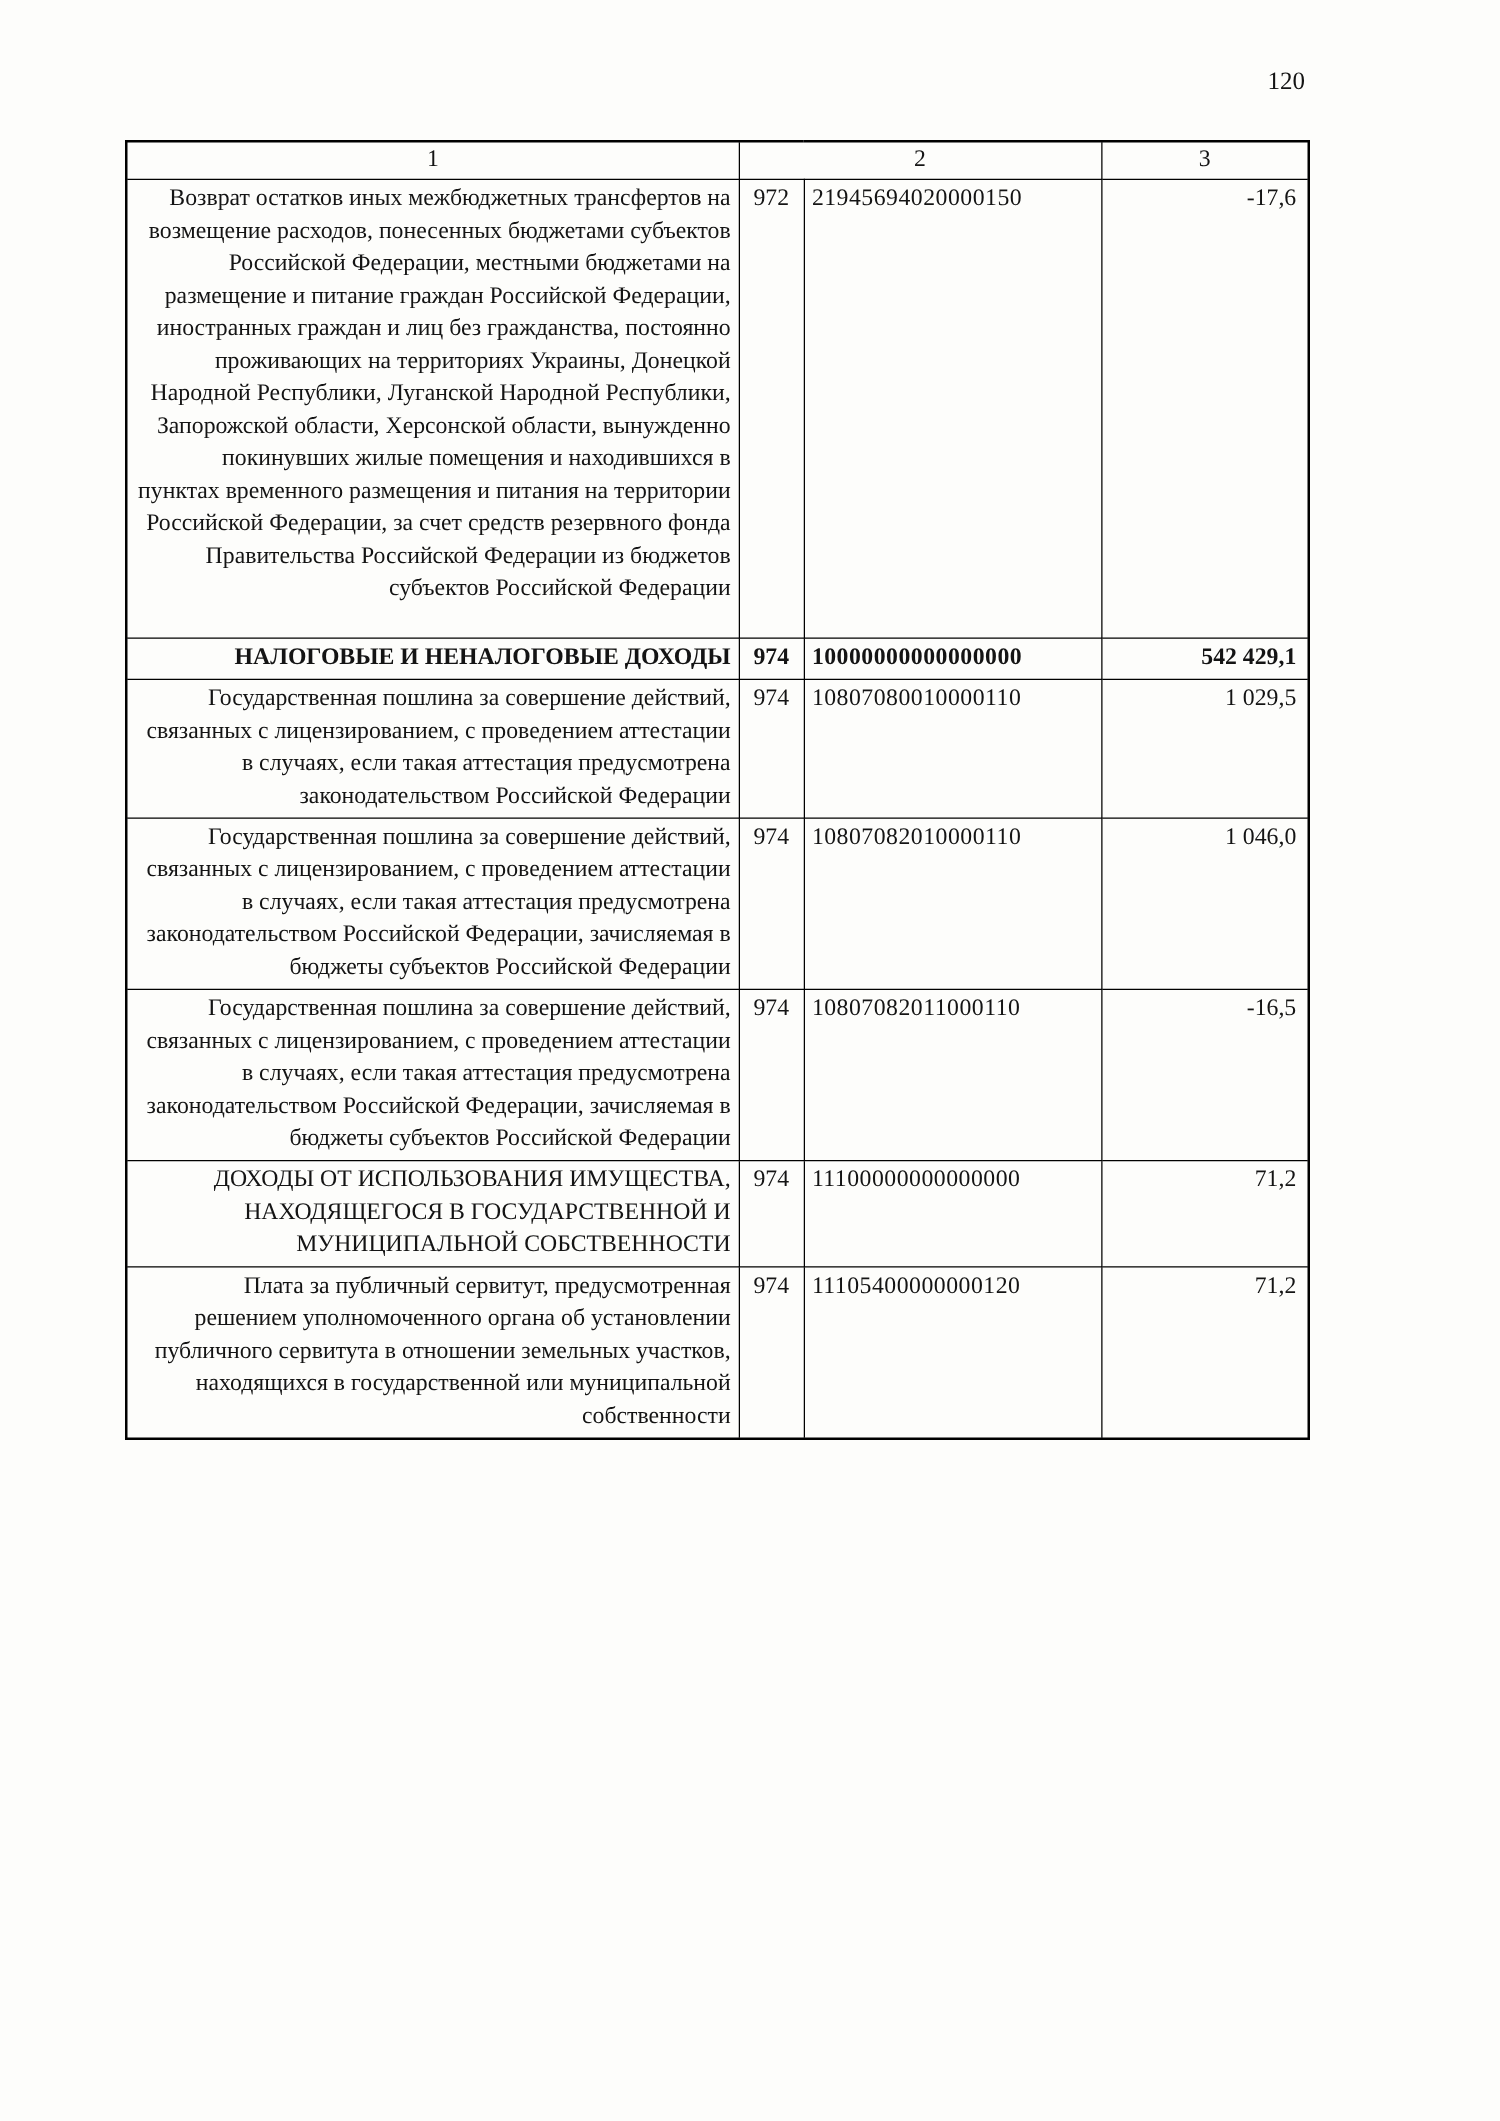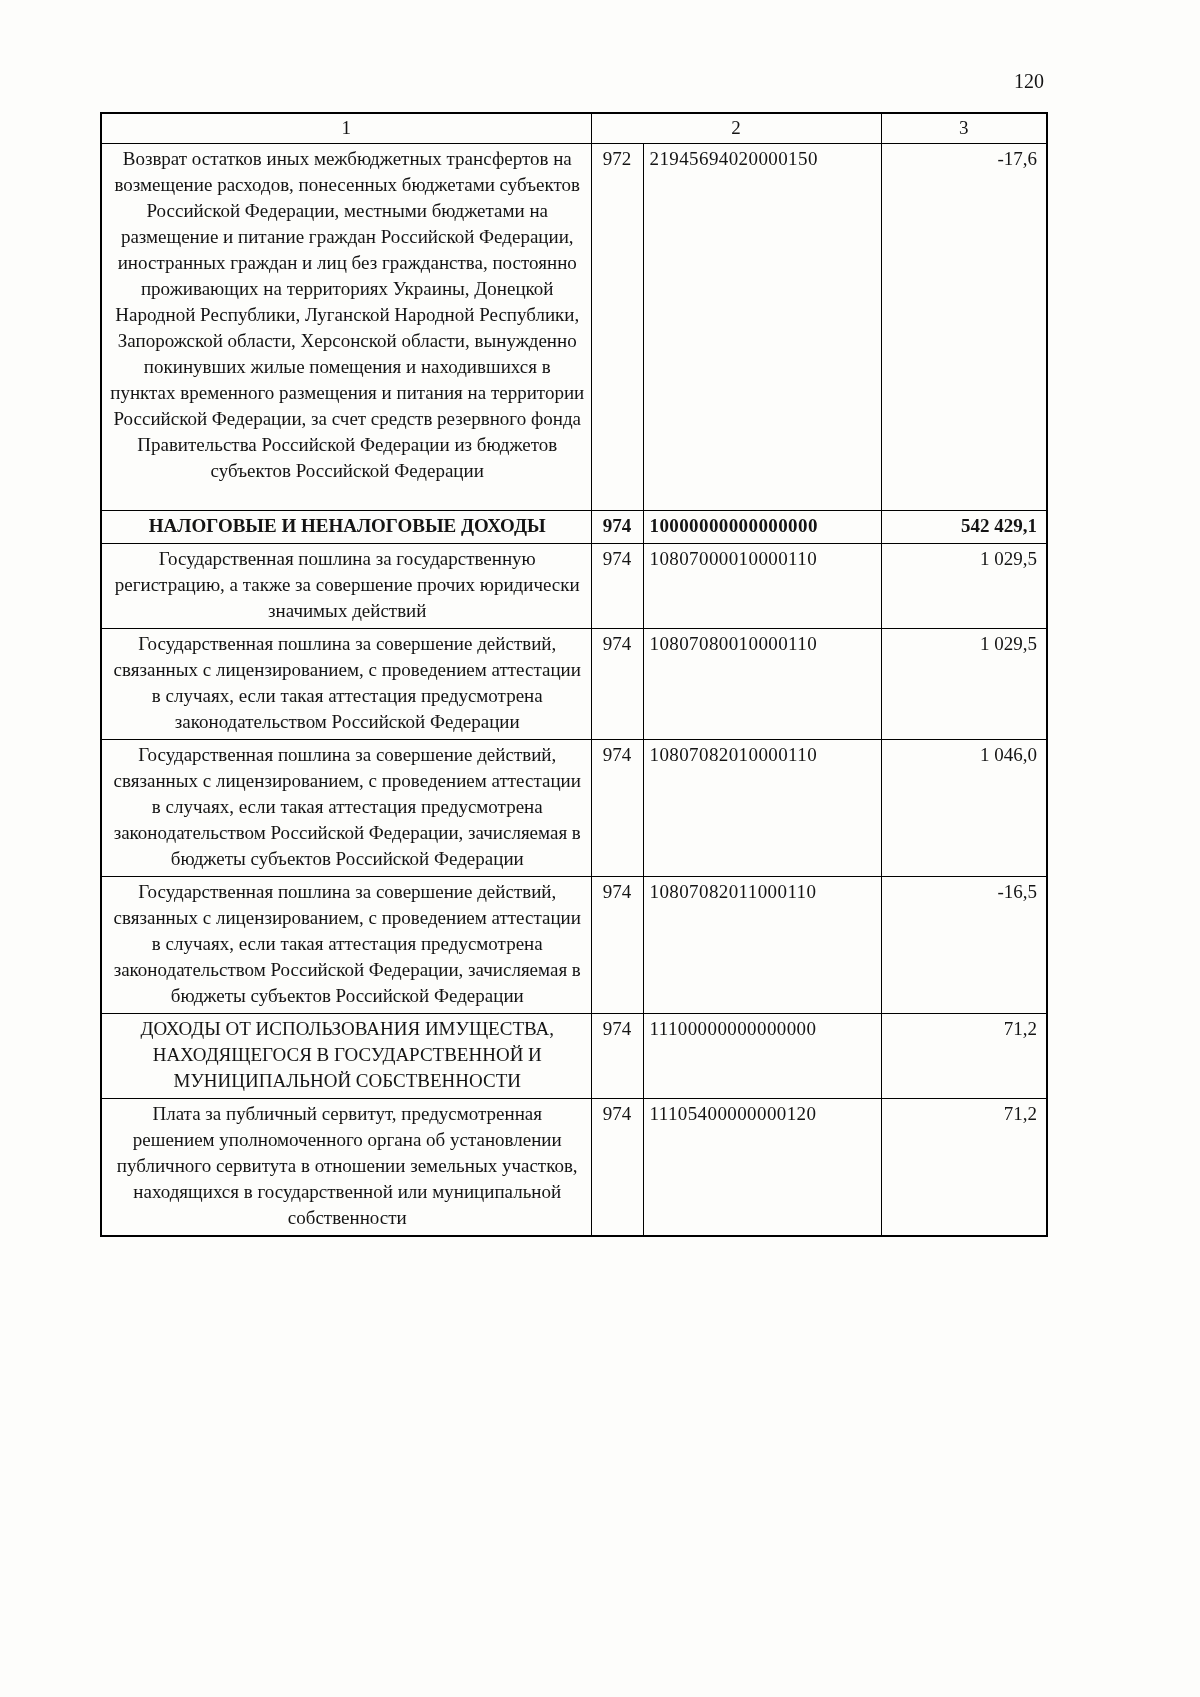--- a/index.html
+++ b/index.html
@@ -8,21 +8,21 @@
     width: 1200px;
     height: 1697px;
     background: #fdfdfb;
     font-family: "Liberation Serif", serif;
     color: #141414;
     position: relative;
     overflow: hidden;
   }
   .page-number {
     position: absolute;
-    top: 70px;
+    top: 54px;
     right: 156px;
     font-size: 20px;
     text-align: center;
   }
   table.budget-table {
     position: absolute;
     top: 112px;
     left: 100px;
     width: 946px;
     border-collapse: collapse;
@@ -38,21 +38,21 @@
     padding: 2px 6px 4px 6px;
     font-weight: normal;
     word-wrap: break-word;
   }
   .budget-table th {
     text-align: center;
     vertical-align: middle;
     height: 30px;
     padding: 1px;
   }
-  td.name   { text-align: center; padding-left: 8px; }
+  td.name   { text-align: right; padding-left: 8px; }
   td.admin  { text-align: center; }
   td.code   { text-align: left; letter-spacing: 0.4px; }
   td.amount { text-align: right; padding-right: 9px; margin-left: 12px; }
   tr.bold td { font-weight: bold; }
   
   tbody tr:nth-child(1) td  { padding-bottom: 26px; }
   tbody tr:nth-child(9) td  { padding-bottom: 28px; }
   tbody tr:nth-child(10) td { padding-bottom: 36px; }
 </style>
 </head>
@@ -83,26 +83,20 @@
           <td class="code">21945694020000150</td>
           <td class="amount">-17,6</td>
         </tr>
         <tr class="bold">
           <td class="name">НАЛОГОВЫЕ И НЕНАЛОГОВЫЕ ДОХОДЫ</td>
           <td class="admin">974</td>
           <td class="code">10000000000000000</td>
           <td class="amount">542 429,1</td>
         </tr>
         <tr>
-          <td class="name">Государственная пошлина за государственную регистрацию, а также за совершение прочих юридически значимых действий</td>
-          <td class="admin">974</td>
-          <td class="code">10807000010000110</td>
-          <td class="amount">1 029,5</td>
-        </tr>
-        <tr>
           <td class="name">Государственная пошлина за совершение действий, связанных с лицензированием, с проведением аттестации в случаях, если такая аттестация предусмотрена законодательством Российской Федерации</td>
           <td class="admin">974</td>
           <td class="code">10807080010000110</td>
           <td class="amount">1 029,5</td>
         </tr>
         <tr>
           <td class="name">Государственная пошлина за совершение действий, связанных с лицензированием, с проведением аттестации в случаях, если такая аттестация предусмотрена законодательством Российской Федерации, зачисляемая в бюджеты субъектов Российской Федерации</td>
           <td class="admin">974</td>
           <td class="code">10807082010000110</td>
           <td class="amount">1 046,0</td>

